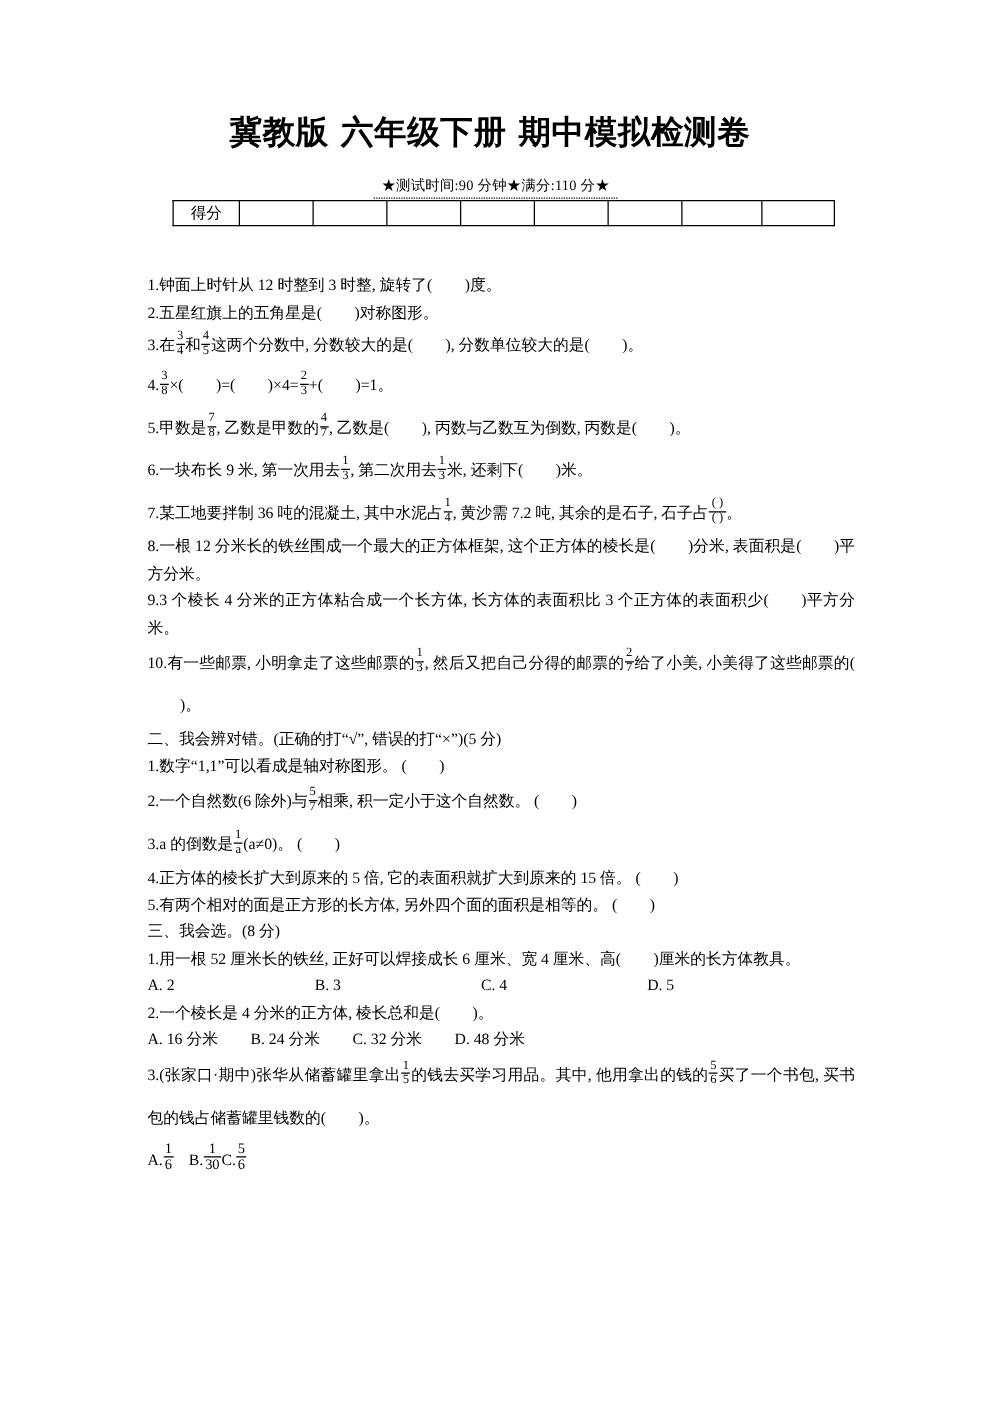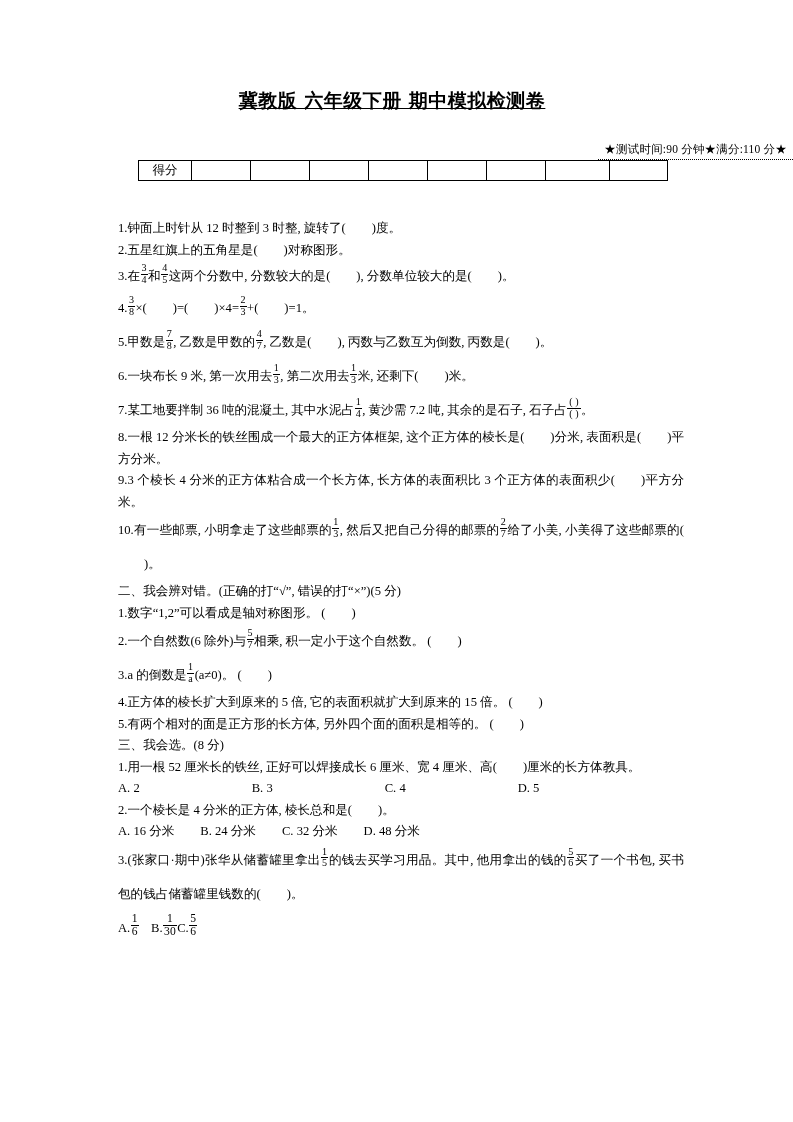--- a/index.html
+++ b/index.html
@@ -22,35 +22,34 @@
     height: 1122px;
   }
 
   
   .doc-title {
     position: absolute;
     left: 0;
     top: 88px;
     width: 784px;
     text-align: center;
-    font-size: 19px;
+    font-size: 26px;
     font-weight: bold;
     letter-spacing: 0.5px;
     font-family: "DejaVu Serif", "Liberation Serif", serif;
     white-space: nowrap;
-    text-decoration: underline;
   }
 
   
   .subtitle-wrap {
     position: absolute;
     left: 0;
     top: 139px;
     width: 793px;
-    text-align: right;
+    text-align: center;
   }
   .subtitle {
     display: inline-block;
     font-size: 11.5px;
     letter-spacing: 0.2px;
     border-bottom: 1.6px dotted #000;
     padding: 0 6px 2px 6px;
     white-space: nowrap;
   }
 
@@ -175,21 +174,21 @@
     <div class="line tall2"><span>7.</span><span>某工地要拌制 36 吨的混凝土, 其中水泥占</span><span class="frac"><span class="num">1</span><span class="den">4</span></span><span>, 黄沙需 7.2 吨, 其余的是石子, 石子占</span><span class="frac wide"><span class="num">(  )</span><span class="den">(  )</span></span><span>。</span></div>
 
     <div class="line"><span>8.</span><span>一根 12 分米长的铁丝围成一个最大的正方体框架, 这个正方体的棱长是(</span><span class="sp-med"></span><span>)分米, 表面积是(</span><span class="sp-med"></span><span>)平方分米。</span></div>
 
     <div class="line"><span>9.</span><span>3 个棱长 4 分米的正方体粘合成一个长方体, 长方体的表面积比 3 个正方体的表面积少(</span><span class="sp-med"></span><span>)平方分米。</span></div>
 
     <div class="line tall2"><span>10.</span><span>有一些邮票, 小明拿走了这些邮票的</span><span class="frac"><span class="num">1</span><span class="den">3</span></span><span>, 然后又把自己分得的邮票的</span><span class="frac"><span class="num">2</span><span class="den">7</span></span><span>给了小美, 小美得了这些邮票的(</span><span class="sp-med"></span><span>)。</span></div>
 
     <div class="line">二、我会辨对错。(正确的打“√”, 错误的打“×”)(5 分)</div>
 
-    <div class="line"><span>1.</span><span>数字“1,2”可以看成是轴对称图形。 (</span><span class="sp-med"></span><span>)</span></div>
+    <div class="line"><span>1.</span><span>数字“1,1”可以看成是轴对称图形。 (</span><span class="sp-med"></span><span>)</span></div>
 
     <div class="line tall2"><span>2.</span><span>一个自然数(6 除外)与</span><span class="frac"><span class="num">5</span><span class="den">7</span></span><span>相乘, 积一定小于这个自然数。  (</span><span class="sp-med"></span><span>)</span></div>
 
     <div class="line tall2"><span>3.</span><span>a 的倒数是</span><span class="frac"><span class="num">1</span><span class="den">a</span></span><span>(a≠0)。  (</span><span class="sp-med"></span><span>)</span></div>
 
     <div class="line"><span>4.</span><span>正方体的棱长扩大到原来的 5 倍, 它的表面积就扩大到原来的 15 倍。 (</span><span class="sp-med"></span><span>)</span></div>
 
     <div class="line"><span>5.</span><span>有两个相对的面是正方形的长方体, 另外四个面的面积是相等的。 (</span><span class="sp-med"></span><span>)</span></div>
 
     <div class="line">三、我会选。(8 分)</div>

